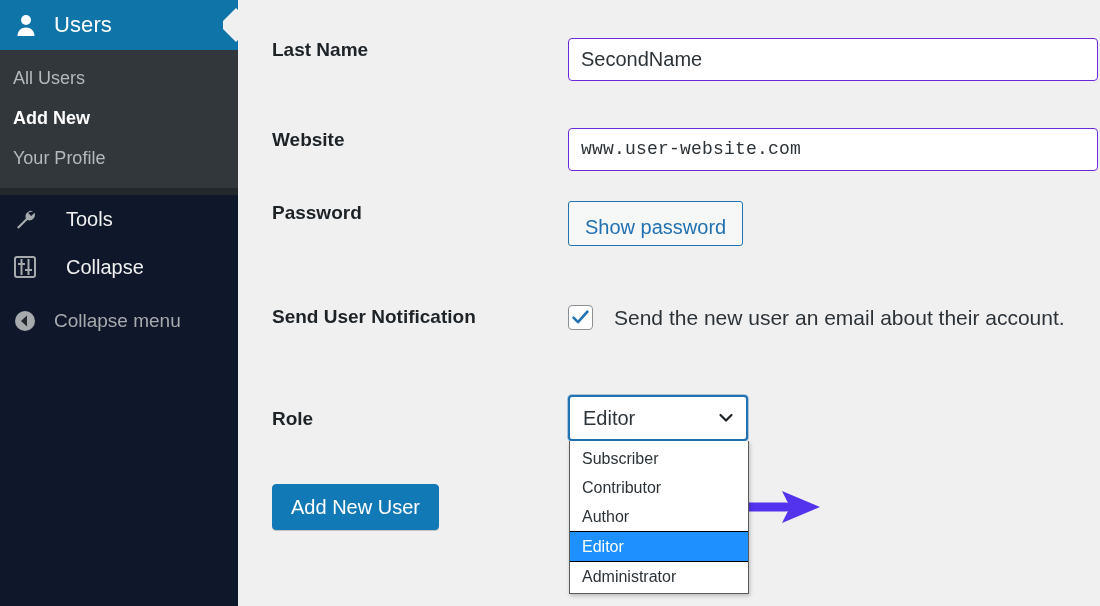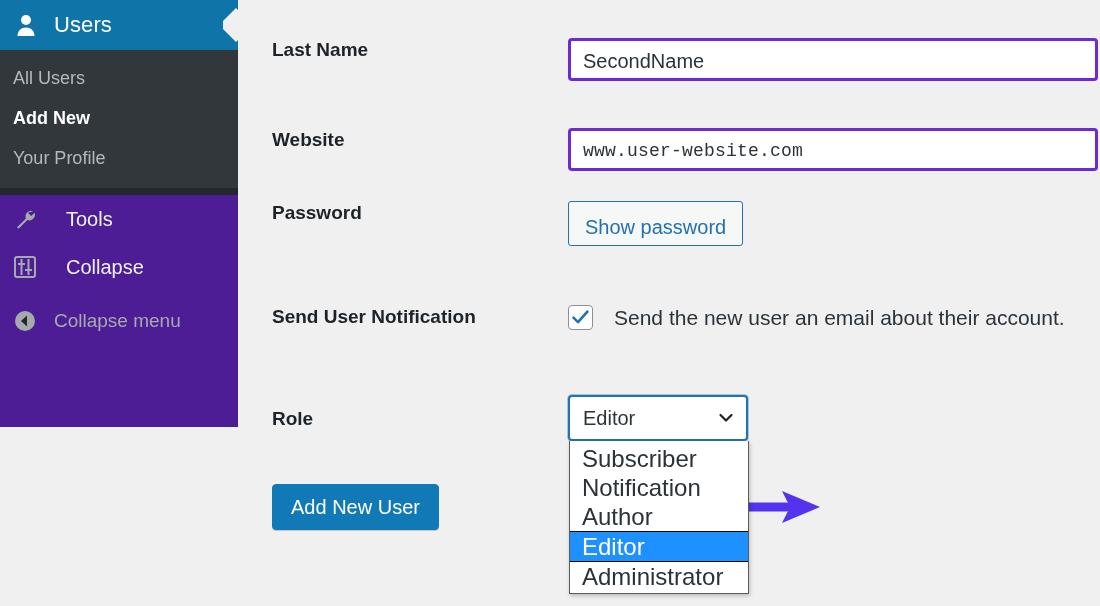--- a/index.html
+++ b/index.html
@@ -15,22 +15,22 @@
     font-family: "Liberation Sans", sans-serif;
     background: #f0f0f1;
     position: relative;
   }
 
   
   #adminmenu {
     position: absolute;
     left: 0; top: 0;
     width: 238px;
-    height: 427px;
-    background: #4c1d95;
+    height: 606px;
+    background: #0f172a;
     z-index: 5;
   }
 
   .menu-top-current {
     position: relative;
     height: 50px;
     background: #0f75a8;
     display: flex;
     align-items: center;
     padding-left: 12px;
@@ -156,21 +156,21 @@
     color: #1d2327;
     line-height: 1.3;
   }
 
   .form-field { flex: 1 1 auto; position: relative; }
 
   .text-input {
     width: 530px;
     height: 43px;
     background: #ffffff;
-    border: 3px solid #6d28d9;
+    border: 1px solid #6d28d9;
     border-radius: 4px;
     padding: 0 12px;
     font-family: "Liberation Sans", sans-serif;
     font-size: 20px;
     color: #2c3338;
     line-height: 41px;
     outline: none;
   }
   .text-input.mono {
     font-family: "Liberation Mono", monospace;
@@ -243,21 +243,21 @@
     border: 1px solid #5a5a5a;
     border-top: none;
     box-shadow: 1px 2px 4px rgba(0,0,0,.22);
     padding: 3px 0 2px 0;
     z-index: 40;
   }
   .option-item {
     height: 29px;
     line-height: 29px;
     padding-left: 12px;
-    font-size: 24px;
+    font-size: 16px;
     color: #2c3338;
     white-space: nowrap;
     cursor: pointer;
   }
   .option-item.selected {
     background: #1e90ff;
     color: #ffffff;
     border-top: 1px solid #000000;
     border-bottom: 1px solid #000000;
     height: 31px;
@@ -395,21 +395,21 @@
             <span class="select-value">Editor</span>
             <span class="select-chevron">
               <svg width="18" height="18" viewBox="0 0 18 18" aria-hidden="true">
                 <path d="M3.5 6 9 11.5 14.5 6" fill="none" stroke="#1d2327" stroke-width="2.2" stroke-linecap="round" stroke-linejoin="round"></path>
               </svg>
             </span>
           </div>
 
           <div class="option-list">
             <div class="option-item">Subscriber</div>
-            <div class="option-item">Notification</div>
+            <div class="option-item">Contributor</div>
             <div class="option-item">Author</div>
             <div class="option-item selected">Editor</div>
             <div class="option-item">Administrator</div>
           </div>
 
         </div>
       </div>
     </div>
 
     <div class="form-row" style="top:484px;">

